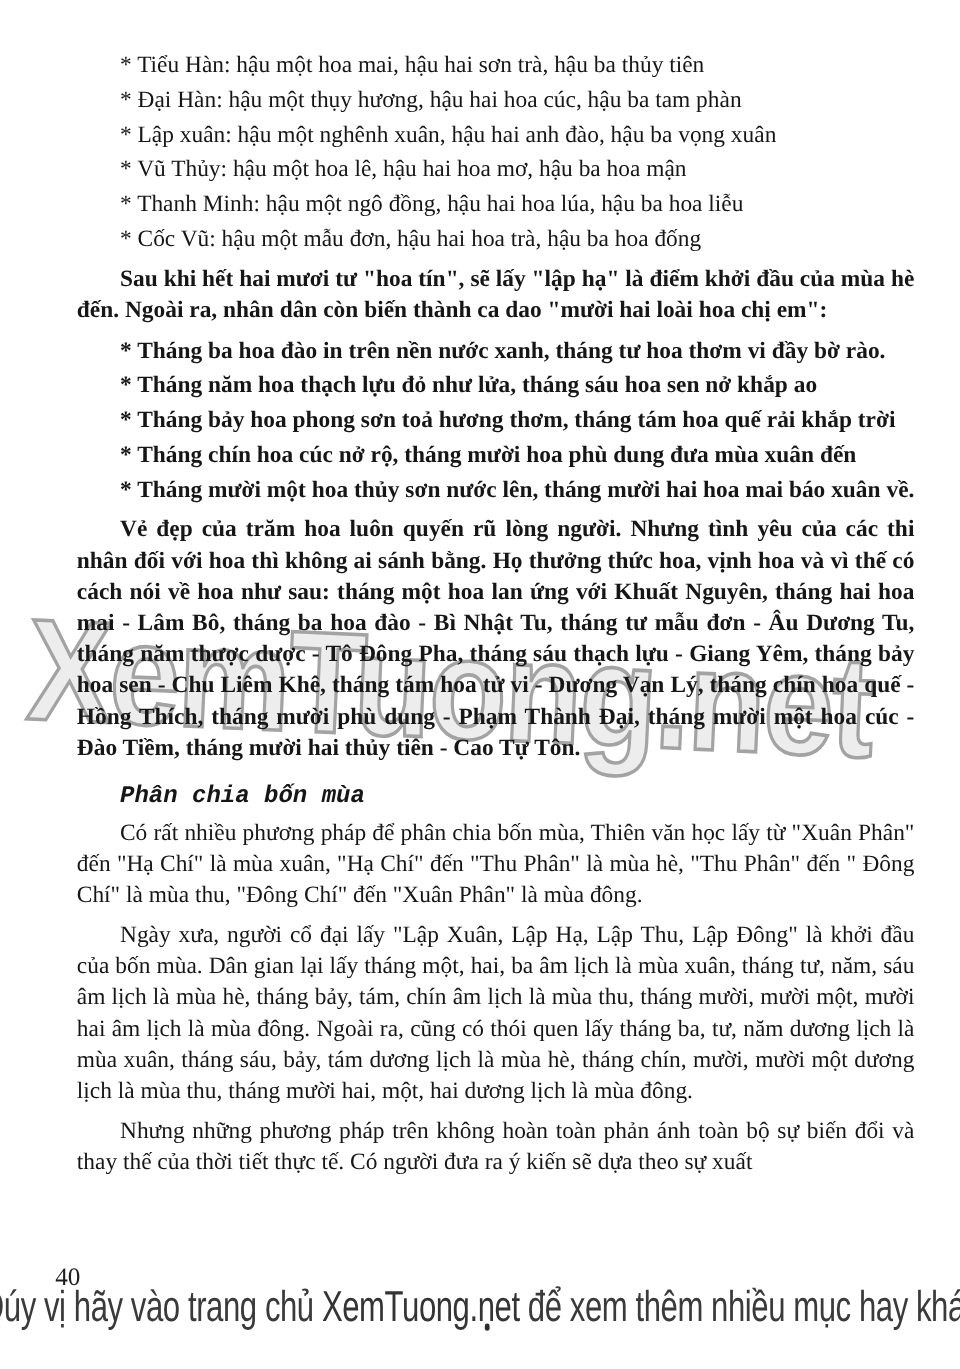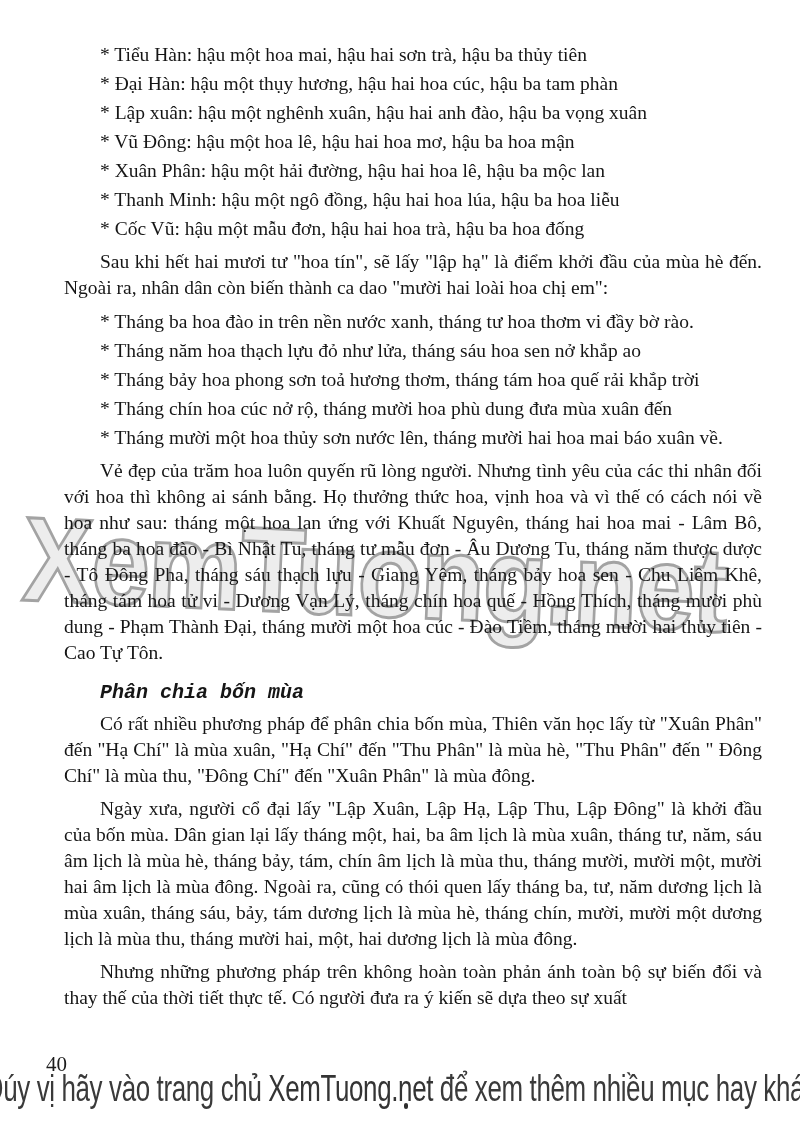--- a/index.html
+++ b/index.html
@@ -45,21 +45,21 @@
     white-space:nowrap;
     overflow:hidden;
   }
   .para {
     margin:0;
     font-size:19.5px;
     line-height:26px;
     text-align:justify;
     text-indent:36px;
   }
-  .para + .blist, .blist + .para { margin-top:6px; }
+  .para + .blist, .blist + .para { margin-top:6px;font-weight:bold; }
   .para + .para { margin-top:7px; }
   .section-heading {
     margin:15px 0 7px 0;
     padding-left:36px;
     font-size:20px;
     font-weight:bold;
     font-style:italic;
     font-family:Liberation Mono, monospace;
   }
 
@@ -98,22 +98,21 @@
 <div class="page">
 
   <div class="watermark">XemTuong.net</div>
 
   <div class="content">
 
     <div class="blist">
       <div class="bline">* Tiểu Hàn: hậu một hoa mai, hậu hai sơn trà, hậu ba thủy tiên</div>
       <div class="bline">* Đại Hàn: hậu một thụy hương, hậu hai hoa cúc, hậu ba tam phàn</div>
       <div class="bline">* Lập xuân: hậu một nghênh xuân, hậu hai anh đào, hậu ba vọng xuân</div>
-      <div class="bline">* Vũ Đông: hậu một hoa lê, hậu hai hoa mơ, hậu ba hoa mận</div>
-      <div class="bline">* Xuân Phân: hậu một hải đường, hậu hai hoa lê, hậu ba mộc lan</div>
+      <div class="bline">* Vũ Thủy: hậu một hoa lê, hậu hai hoa mơ, hậu ba hoa mận</div>
       <div class="bline">* Thanh Minh: hậu một ngô đồng, hậu hai hoa lúa, hậu ba hoa liễu</div>
       <div class="bline">* Cốc Vũ: hậu một mẫu đơn, hậu hai hoa trà, hậu ba hoa đống</div>
     </div>
 
     <p class="para">Sau khi hết hai mươi tư "hoa tín", sẽ lấy "lập hạ" là điểm khởi đầu của mùa hè đến. Ngoài ra, nhân dân còn biến thành ca dao "mười hai loài hoa chị em":</p>
 
     <div class="blist">
       <div class="bline">* Tháng ba hoa đào in trên nền nước xanh, tháng tư hoa thơm vi đầy bờ rào.</div>
       <div class="bline">* Tháng năm hoa thạch lựu đỏ như lửa, tháng sáu hoa sen nở khắp ao</div>
       <div class="bline">* Tháng bảy hoa phong sơn toả hương thơm, tháng tám hoa quế rải khắp trời</div>

